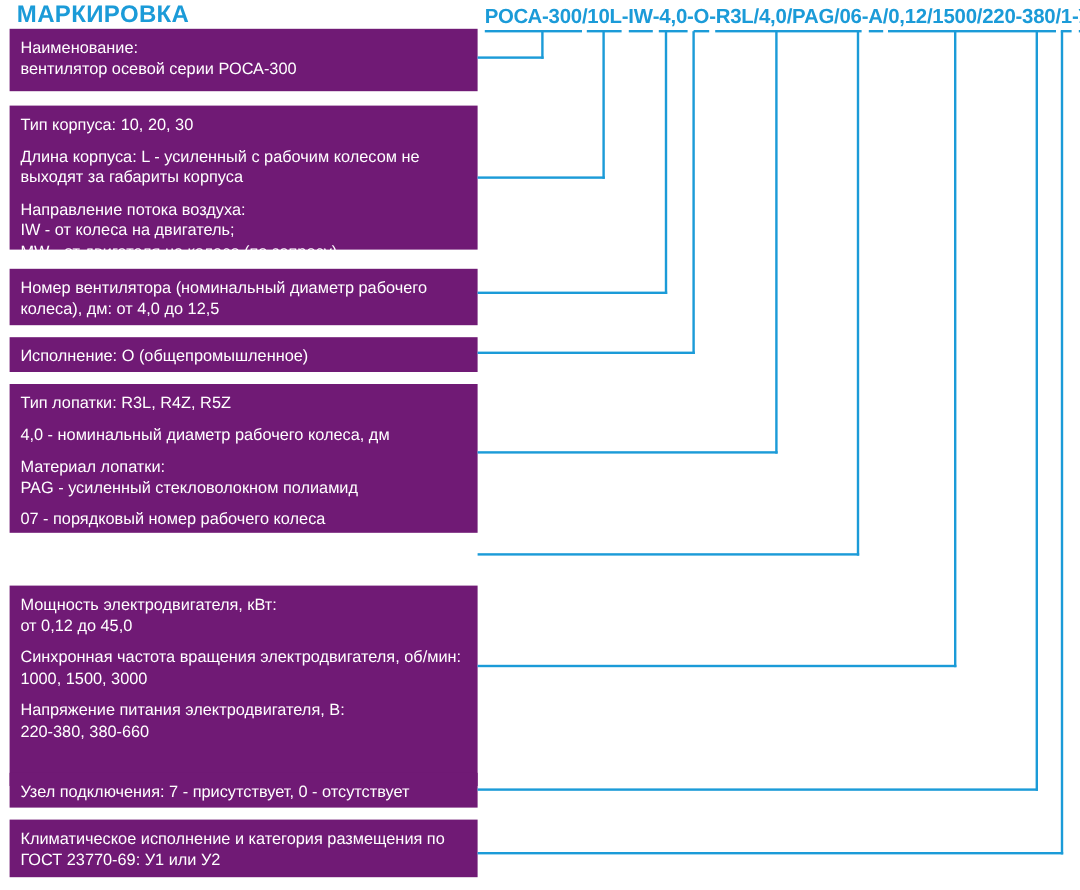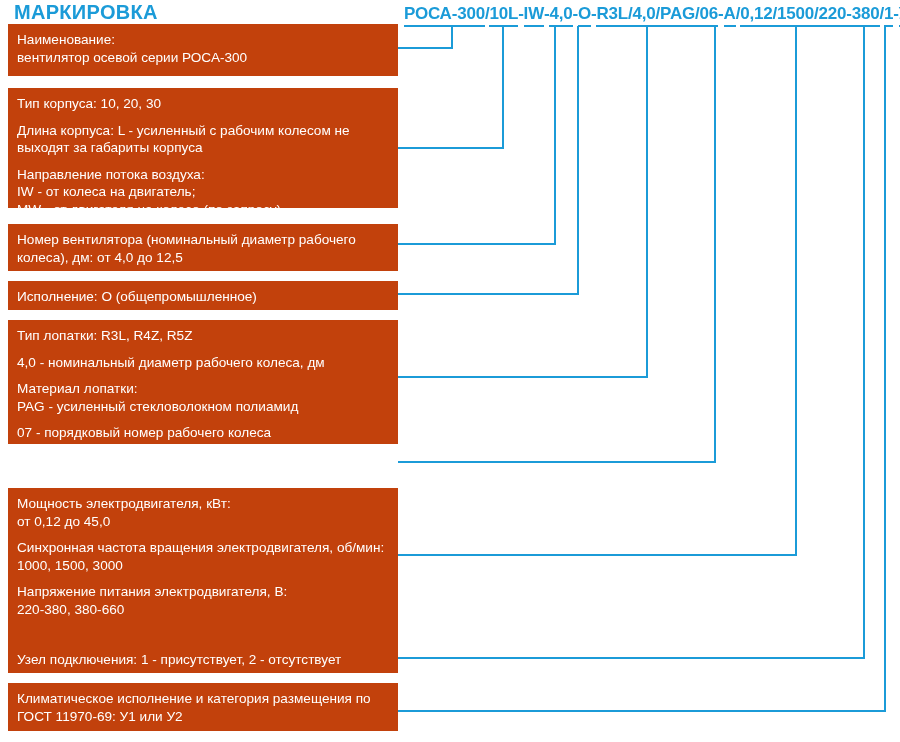--- a/index.html
+++ b/index.html
@@ -53,21 +53,21 @@
   }
   .code-sep {
     display: inline-block;
   }
 
   
   .box {
     position: absolute;
     left: 8px;
     width: 390px;
-    background: #c2410c;
+    background: #701a75;
     color: #ffffff;
     box-sizing: border-box;
     padding: 7px 9px 7px 9px;
     font-size: 13.6px;
     line-height: 17.5px;
   }
   .box p {
     margin: 0;
   }
   .box p + p {
@@ -114,24 +114,24 @@
       <p>4,0 - номинальный диаметр рабочего колеса, дм</p>
       <p>Материал лопатки:<br>PAG - усиленный стекловолокном полиамид</p>
       <p>07 - порядковый номер рабочего колеса</p>
     </div>
   <div class="box" style="left:8px; top:488px; width:390px; height:167px;">
       <p>Мощность электродвигателя, кВт:<br>от 0,12 до 45,0</p>
       <p>Синхронная частота вращения электродвигателя, об/мин:<br>1000, 1500, 3000</p>
       <p>Напряжение питания электродвигателя, В:<br>220-380, 380-660</p>
     </div>
   <div class="box" style="left:8px; top:644px; width:390px; height:29px;">
-      <p>Узел подключения: 1 - присутствует, 2 - отсутствует</p>
+      <p>Узел подключения: 7 - присутствует, 0 - отсутствует</p>
     </div>
   <div class="box" style="left:8px; top:683px; width:390px; height:48px;">
-      <p>Климатическое исполнение и категория размещения по ГОСТ 11970-69: У1 или У2</p>
+      <p>Климатическое исполнение и категория размещения по ГОСТ 23770-69: У1 или У2</p>
     </div>
 
   <div class="vline" style="left:451px; top:26px; height:23px;"></div>
   <div class="hline" style="left:398px; top:47px; width:55px;"></div>
 
   <div class="vline" style="left:502px; top:26px; height:123px;"></div>
   <div class="hline" style="left:398px; top:147px; width:106px;"></div>
 
   <div class="vline" style="left:554px; top:26px; height:219px;"></div>
   <div class="hline" style="left:398px; top:243px; width:158px;"></div>

